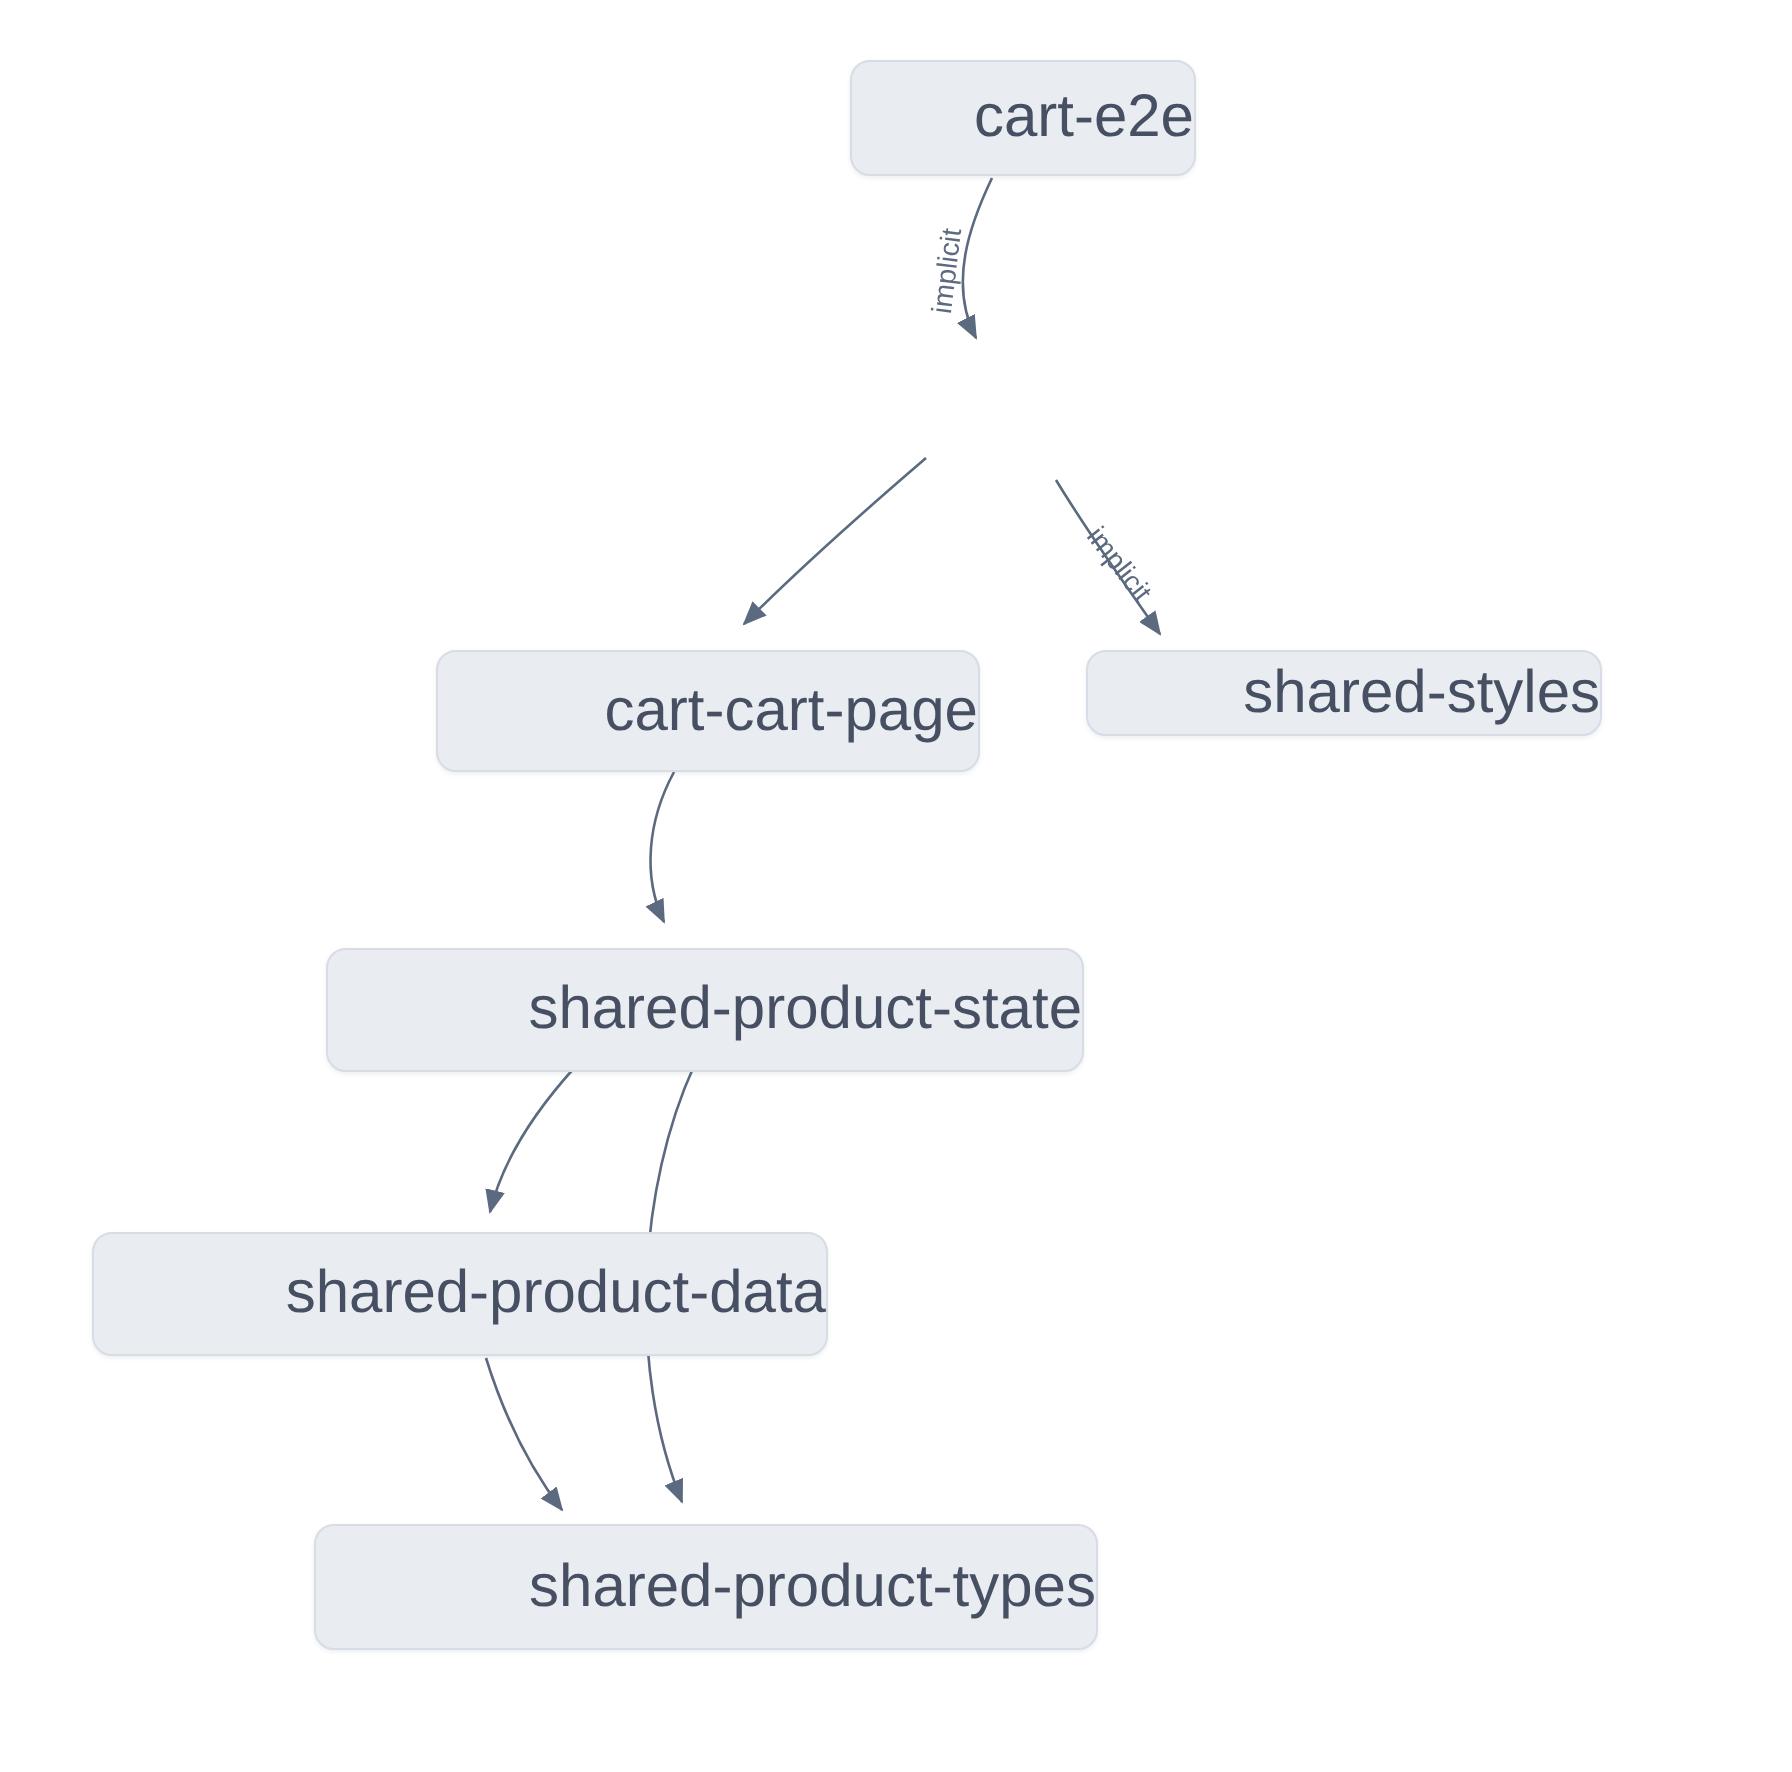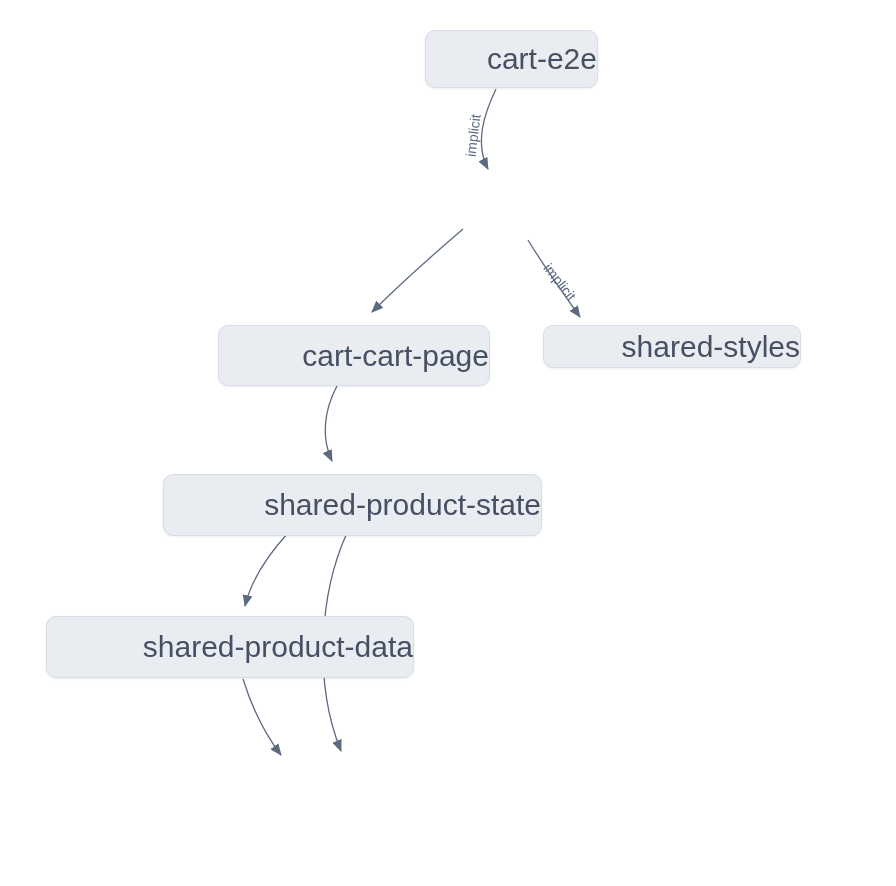--- a/index.html
+++ b/index.html
@@ -96,14 +96,17 @@
   </div>
 
   <div class="node" style="left:163px; top:474px; width:379px; height:62px;">
     <span>shared-product-state</span>
   </div>
 
   <div class="node" style="left:46px; top:616px; width:368px; height:62px;">
     <span>shared-product-data</span>
   </div>
 
+  <div class="node" style="left:157px; top:762px; width:392px; height:63px;">
+    <span>shared-product-types</span>
+  </div>
 
 </div>
 
 </body></html>

